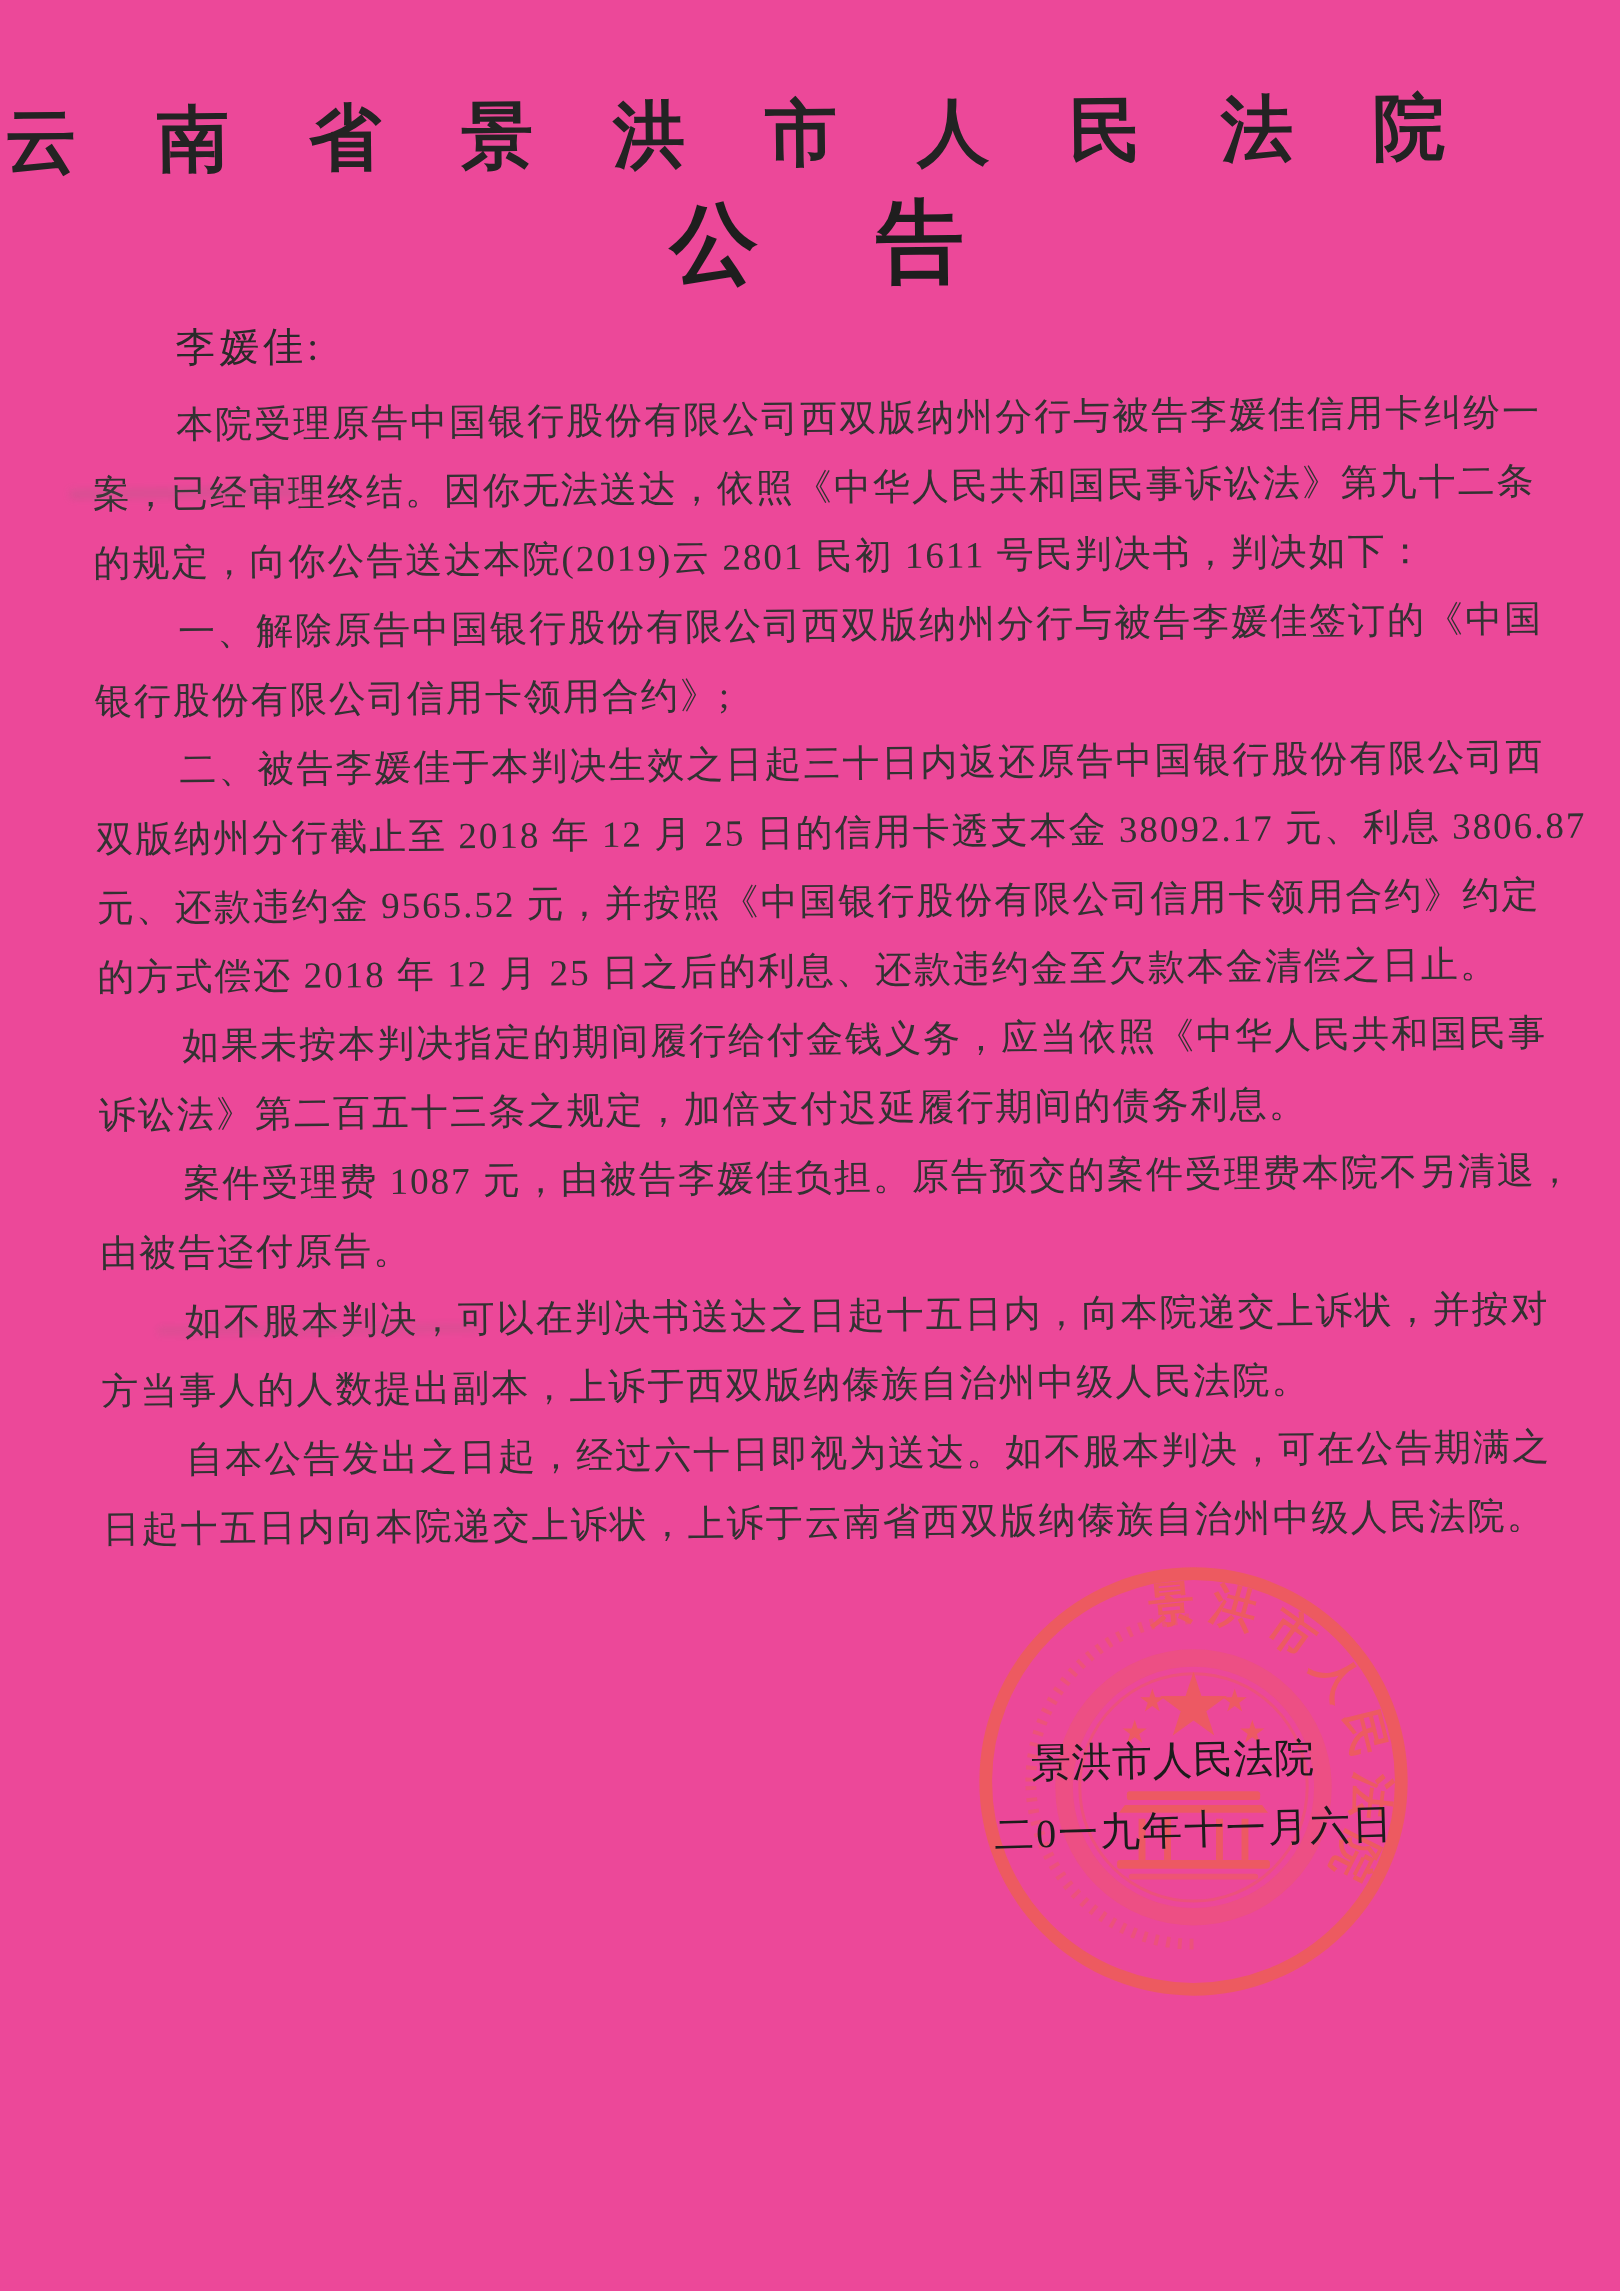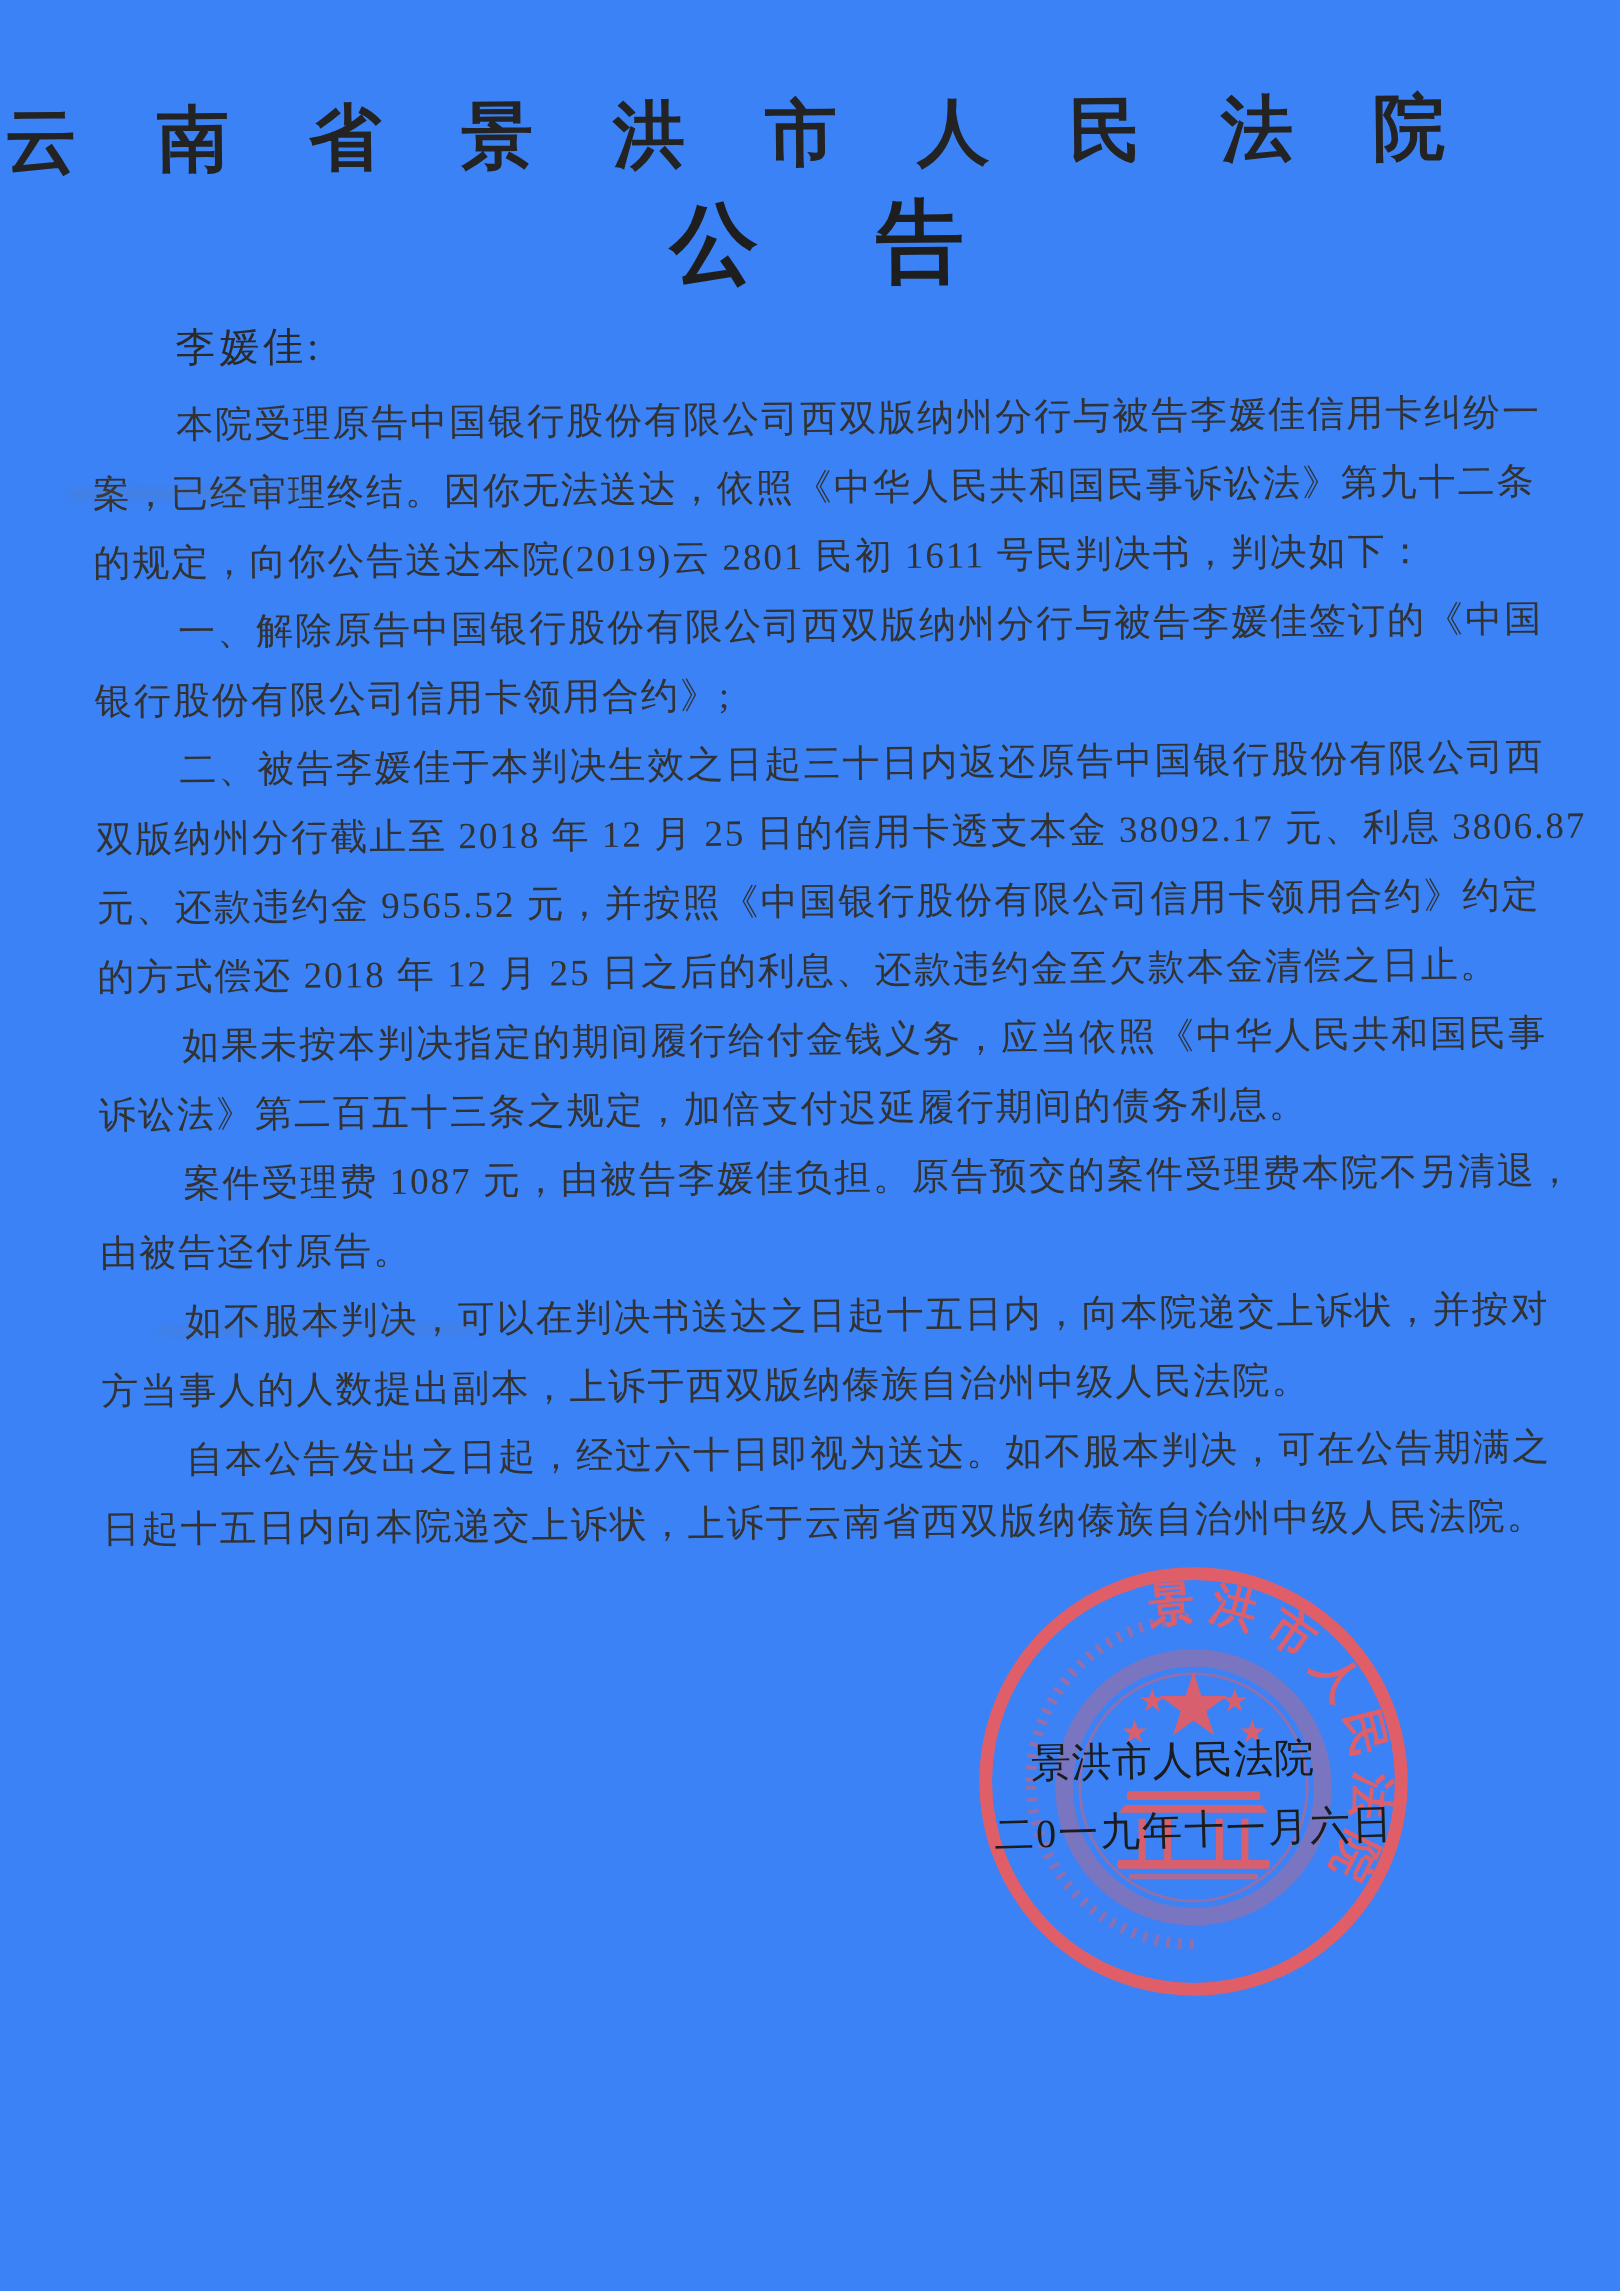--- a/index.html
+++ b/index.html
@@ -3,21 +3,21 @@
 <meta charset="utf-8">
 <style>
   html,body{margin:0;padding:0;}
   body{
     width:1620px;height:2292px;
     background:#fbfbfa;
     font-family:"Liberation Serif","DejaVu Serif",serif;
     overflow:hidden;position:relative;
   }
   .page{
-    position:absolute;inset:0;background:#3b82f6;
+    position:absolute;inset:0;background:#ec4899;
   }
   .sheet{
     position:absolute;inset:0;
     transform:rotate(-0.55deg);
     transform-origin:50% 45%;
     color:#2e2e2e;
   }
   .court-title{
     position:absolute;top:86px;left:13.7px;
     font-size:72px;font-weight:700;letter-spacing:80px;

